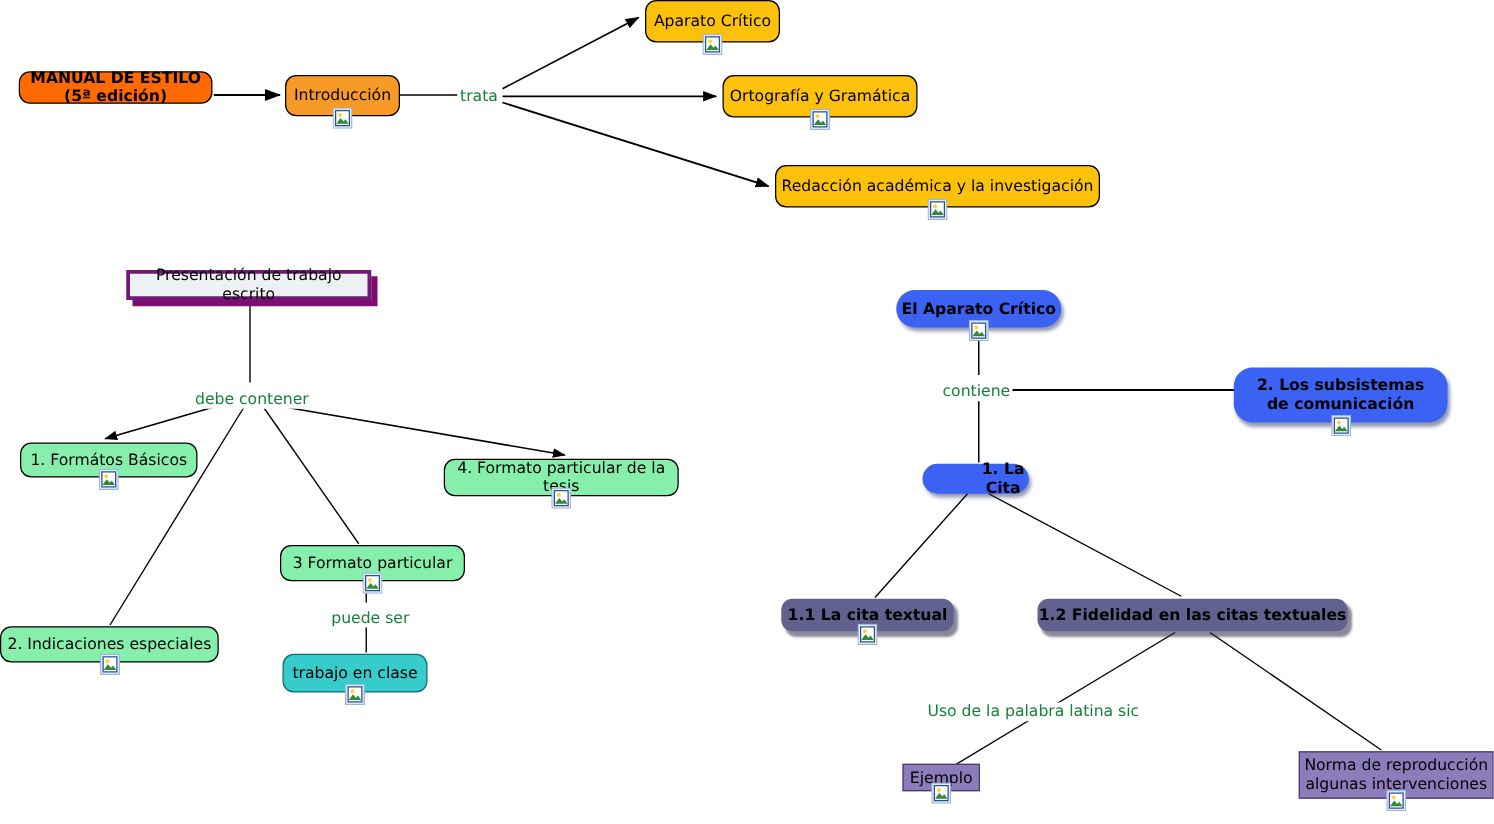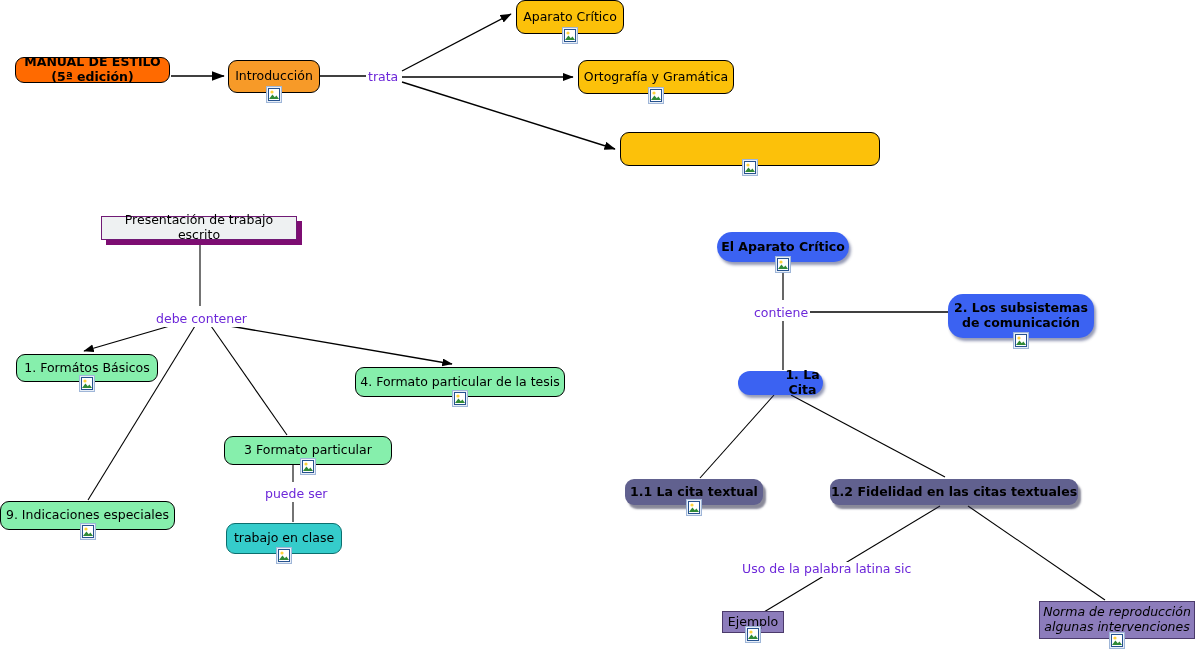--- a/index.html
+++ b/index.html
@@ -57,39 +57,39 @@
 
   
   .c-orange-dark { background: #ff6a00; }
   .c-orange      { background: #f79a28; }
   .c-yellow      { background: #fcc10a; }
   .c-green       { background: #86efac; }
   .c-cyan        { background: #35cccb; border-color:#0c6f6e; }
   .c-blue        { background: #3b62f2; box-shadow: 2px 3px 3px rgba(20,30,90,.45); border-radius: 15px; }
   .c-slate       { background: #61618f; box-shadow: 3px 4px 2px rgba(40,40,70,.55); }
   .c-lilac       { background: #8c7cbb; }
-  .c-paper       { background: #eef1f2; border:1px solid #701a75; box-shadow: 5px 5px 0 #7d0d72; }
+  .c-paper       { background: #eef1f2; border:3px solid #701a75; box-shadow: 5px 5px 0 #7d0d72; }
 
   .t-bold { font-weight: bold; }
 
   
   .pic {
     position: absolute;
     left: 50%;
     transform: translateX(-50%);
     bottom: -11px;
     width: 16px;
     height: 17px;
     z-index: 7;
   }
 
   
   .elabel {
     position: absolute;
-    color: #6d28d9;
+    color: #15803d;
     background: #ffffff;
     font-size: 12.5px;
     line-height: 1;
     padding: 1px 2px;
     white-space: nowrap;
     z-index: 6;
   }
 </style>
 </head>
 <body>
@@ -140,88 +140,88 @@
             <rect x="2.5" y="2.5" width="11" height="12" fill="#ffffff" stroke="#26528f"></rect>
             <circle cx="6" cy="6" r="1.6" fill="#ffd23b"></circle>
             <path d="M3 13 L6.4 8.4 L8.8 11.2 L10.4 9.4 L13 13 Z" fill="#2f8a36"></path>
           </svg></span></div>
       <div class="node n-rounded c-yellow" style="left: 578px; top: 60px; width: 156px; height: 34px; font-size: 12.5px;"><span>Ortografía y Gramática</span><span class="pic"><svg width="16" height="17" viewBox="0 0 16 17">
             <rect x="0.5" y="0.5" width="15" height="16" fill="#e8eef7" stroke="#9fb6d8"></rect>
             <rect x="2.5" y="2.5" width="11" height="12" fill="#ffffff" stroke="#26528f"></rect>
             <circle cx="6" cy="6" r="1.6" fill="#ffd23b"></circle>
             <path d="M3 13 L6.4 8.4 L8.8 11.2 L10.4 9.4 L13 13 Z" fill="#2f8a36"></path>
           </svg></span></div>
-      <div class="node n-rounded c-yellow" style="left: 620px; top: 132px; width: 260px; height: 34px; font-size: 12.5px;"><span class="pic"><svg width="16" height="17" viewBox="0 0 16 17">
+      <div class="node n-rounded c-yellow" style="left: 620px; top: 132px; width: 260px; height: 34px; font-size: 12.5px;"><span>Redacción académica y la investigación</span><span class="pic"><svg width="16" height="17" viewBox="0 0 16 17">
             <rect x="0.5" y="0.5" width="15" height="16" fill="#e8eef7" stroke="#9fb6d8"></rect>
             <rect x="2.5" y="2.5" width="11" height="12" fill="#ffffff" stroke="#26528f"></rect>
             <circle cx="6" cy="6" r="1.6" fill="#ffd23b"></circle>
             <path d="M3 13 L6.4 8.4 L8.8 11.2 L10.4 9.4 L13 13 Z" fill="#2f8a36"></path>
           </svg></span></div>
       <div class="elabel" style="left: 366px; top: 70px;">trata</div>
       <div class="node c-paper c-paper" style="left: 101px; top: 216px; width: 196px; height: 24px; font-size: 12.5px;"><span>Presentación de trabajo escrito</span></div>
       <div class="node n-rounded c-green" style="left: 16px; top: 354px; width: 142px; height: 28px; font-size: 12.5px;"><span>1. Formátos Básicos</span><span class="pic"><svg width="16" height="17" viewBox="0 0 16 17">
             <rect x="0.5" y="0.5" width="15" height="16" fill="#e8eef7" stroke="#9fb6d8"></rect>
             <rect x="2.5" y="2.5" width="11" height="12" fill="#ffffff" stroke="#26528f"></rect>
             <circle cx="6" cy="6" r="1.6" fill="#ffd23b"></circle>
             <path d="M3 13 L6.4 8.4 L8.8 11.2 L10.4 9.4 L13 13 Z" fill="#2f8a36"></path>
           </svg></span></div>
-      <div class="node n-rounded c-green" style="left: 355px; top: 367px; width: 210px; height: 30px; font-size: 12.5px;"><span>4. Formato particular de la tesis</span><span class="pic"><svg width="16" height="17" viewBox="0 0 16 17">
-            <rect x="0.5" y="0.5" width="15" height="16" fill="#e8eef7" stroke="#9fb6d8"></rect>
-            <rect x="2.5" y="2.5" width="11" height="12" fill="#ffffff" stroke="#26528f"></rect>
-            <circle cx="6" cy="6" r="1.6" fill="#ffd23b"></circle>
-            <path d="M3 13 L6.4 8.4 L8.8 11.2 L10.4 9.4 L13 13 Z" fill="#2f8a36"></path>
-          </svg></span></div>
-      <div class="node n-rounded c-green" style="left: 224px; top: 436px; width: 168px; height: 29px; font-size: 12.5px;"><span>3 Formato particular</span><span class="pic"><svg width="16" height="17" viewBox="0 0 16 17">
-            <rect x="0.5" y="0.5" width="15" height="16" fill="#e8eef7" stroke="#9fb6d8"></rect>
-            <rect x="2.5" y="2.5" width="11" height="12" fill="#ffffff" stroke="#26528f"></rect>
-            <circle cx="6" cy="6" r="1.6" fill="#ffd23b"></circle>
-            <path d="M3 13 L6.4 8.4 L8.8 11.2 L10.4 9.4 L13 13 Z" fill="#2f8a36"></path>
-          </svg></span></div>
-      <div class="node n-rounded c-green" style="left: 0px; top: 501px; width: 175px; height: 29px; font-size: 12.5px;"><span>9. Indicaciones especiales</span><span class="pic"><svg width="16" height="17" viewBox="0 0 16 17">
+      <div class="node n-rounded c-green" style="left: 355px; top: 367px; width: 188px; height: 30px; font-size: 12.5px;"><span>4. Formato particular de la tesis</span><span class="pic"><svg width="16" height="17" viewBox="0 0 16 17">
+            <rect x="0.5" y="0.5" width="15" height="16" fill="#e8eef7" stroke="#9fb6d8"></rect>
+            <rect x="2.5" y="2.5" width="11" height="12" fill="#ffffff" stroke="#26528f"></rect>
+            <circle cx="6" cy="6" r="1.6" fill="#ffd23b"></circle>
+            <path d="M3 13 L6.4 8.4 L8.8 11.2 L10.4 9.4 L13 13 Z" fill="#2f8a36"></path>
+          </svg></span></div>
+      <div class="node n-rounded c-green" style="left: 224px; top: 436px; width: 148px; height: 29px; font-size: 12.5px;"><span>3 Formato particular</span><span class="pic"><svg width="16" height="17" viewBox="0 0 16 17">
+            <rect x="0.5" y="0.5" width="15" height="16" fill="#e8eef7" stroke="#9fb6d8"></rect>
+            <rect x="2.5" y="2.5" width="11" height="12" fill="#ffffff" stroke="#26528f"></rect>
+            <circle cx="6" cy="6" r="1.6" fill="#ffd23b"></circle>
+            <path d="M3 13 L6.4 8.4 L8.8 11.2 L10.4 9.4 L13 13 Z" fill="#2f8a36"></path>
+          </svg></span></div>
+      <div class="node n-rounded c-green" style="left: 0px; top: 501px; width: 175px; height: 29px; font-size: 12.5px;"><span>2. Indicaciones especiales</span><span class="pic"><svg width="16" height="17" viewBox="0 0 16 17">
             <rect x="0.5" y="0.5" width="15" height="16" fill="#e8eef7" stroke="#9fb6d8"></rect>
             <rect x="2.5" y="2.5" width="11" height="12" fill="#ffffff" stroke="#26528f"></rect>
             <circle cx="6" cy="6" r="1.6" fill="#ffd23b"></circle>
             <path d="M3 13 L6.4 8.4 L8.8 11.2 L10.4 9.4 L13 13 Z" fill="#2f8a36"></path>
           </svg></span></div>
       <div class="node n-rounded c-cyan" style="left: 226px; top: 523px; width: 116px; height: 31px; font-size: 12.5px;"><span>trabajo en clase</span><span class="pic"><svg width="16" height="17" viewBox="0 0 16 17">
             <rect x="0.5" y="0.5" width="15" height="16" fill="#e8eef7" stroke="#9fb6d8"></rect>
             <rect x="2.5" y="2.5" width="11" height="12" fill="#ffffff" stroke="#26528f"></rect>
             <circle cx="6" cy="6" r="1.6" fill="#ffd23b"></circle>
             <path d="M3 13 L6.4 8.4 L8.8 11.2 L10.4 9.4 L13 13 Z" fill="#2f8a36"></path>
           </svg></span></div>
       <div class="elabel" style="left: 154px; top: 312px;">debe contener</div>
       <div class="elabel" style="left: 263px; top: 487px;">puede ser</div>
       <div class="node n-soft c-blue t-bold" style="left: 717px; top: 232px; width: 132px; height: 30px; font-size: 12.5px;"><span>El Aparato Crítico</span><span class="pic"><svg width="16" height="17" viewBox="0 0 16 17">
             <rect x="0.5" y="0.5" width="15" height="16" fill="#e8eef7" stroke="#9fb6d8"></rect>
             <rect x="2.5" y="2.5" width="11" height="12" fill="#ffffff" stroke="#26528f"></rect>
             <circle cx="6" cy="6" r="1.6" fill="#ffd23b"></circle>
             <path d="M3 13 L6.4 8.4 L8.8 11.2 L10.4 9.4 L13 13 Z" fill="#2f8a36"></path>
           </svg></span></div>
-      <div class="node n-soft c-blue t-bold" style="left: 948px; top: 294px; width: 146px; height: 44px; font-size: 12.5px;"><span>2. Los subsistemas
+      <div class="node n-soft c-blue t-bold" style="left: 987px; top: 294px; width: 171px; height: 44px; font-size: 12.5px;"><span>2. Los subsistemas
 de comunicación</span><span class="pic"><svg width="16" height="17" viewBox="0 0 16 17">
             <rect x="0.5" y="0.5" width="15" height="16" fill="#e8eef7" stroke="#9fb6d8"></rect>
             <rect x="2.5" y="2.5" width="11" height="12" fill="#ffffff" stroke="#26528f"></rect>
             <circle cx="6" cy="6" r="1.6" fill="#ffd23b"></circle>
             <path d="M3 13 L6.4 8.4 L8.8 11.2 L10.4 9.4 L13 13 Z" fill="#2f8a36"></path>
           </svg></span></div>
       <div class="node n-soft c-blue t-bold" style="left: 738px; top: 371px; width: 85px; height: 24px; font-size: 12.5px; padding-left: 44px;"><span>1. La Cita</span></div>
       <div class="node n-soft c-slate t-bold" style="left: 625px; top: 479px; width: 138px; height: 26px; font-size: 12.5px;"><span>1.1 La cita textual</span><span class="pic"><svg width="16" height="17" viewBox="0 0 16 17">
             <rect x="0.5" y="0.5" width="15" height="16" fill="#e8eef7" stroke="#9fb6d8"></rect>
             <rect x="2.5" y="2.5" width="11" height="12" fill="#ffffff" stroke="#26528f"></rect>
             <circle cx="6" cy="6" r="1.6" fill="#ffd23b"></circle>
             <path d="M3 13 L6.4 8.4 L8.8 11.2 L10.4 9.4 L13 13 Z" fill="#2f8a36"></path>
           </svg></span></div>
       <div class="node n-soft c-slate t-bold" style="left: 830px; top: 479px; width: 248px; height: 26px; font-size: 12.5px;"><span>1.2 Fidelidad en las citas textuales</span></div>
       <div class="node n-rect c-lilac" style="left: 722px; top: 611px; width: 62px; height: 22px; font-size: 12.5px;"><span>Ejemplo</span><span class="pic"><svg width="16" height="17" viewBox="0 0 16 17">
             <rect x="0.5" y="0.5" width="15" height="16" fill="#e8eef7" stroke="#9fb6d8"></rect>
             <rect x="2.5" y="2.5" width="11" height="12" fill="#ffffff" stroke="#26528f"></rect>
             <circle cx="6" cy="6" r="1.6" fill="#ffd23b"></circle>
             <path d="M3 13 L6.4 8.4 L8.8 11.2 L10.4 9.4 L13 13 Z" fill="#2f8a36"></path>
           </svg></span></div>
-      <div class="node n-rect c-lilac" style="left: 1039px; top: 601px; width: 156px; height: 38px; font-size: 12.5px; font-style: italic;"><span>Norma de reproducción
+      <div class="node n-rect c-lilac" style="left: 1039px; top: 601px; width: 156px; height: 38px; font-size: 12.5px;"><span>Norma de reproducción
 algunas intervenciones</span><span class="pic"><svg width="16" height="17" viewBox="0 0 16 17">
             <rect x="0.5" y="0.5" width="15" height="16" fill="#e8eef7" stroke="#9fb6d8"></rect>
             <rect x="2.5" y="2.5" width="11" height="12" fill="#ffffff" stroke="#26528f"></rect>
             <circle cx="6" cy="6" r="1.6" fill="#ffd23b"></circle>
             <path d="M3 13 L6.4 8.4 L8.8 11.2 L10.4 9.4 L13 13 Z" fill="#2f8a36"></path>
           </svg></span></div>
       <div class="elabel" style="left: 752px; top: 306px;">contiene</div>
       <div class="elabel" style="left: 740px; top: 562px;">Uso de la palabra latina sic</div>
     </div>
 

